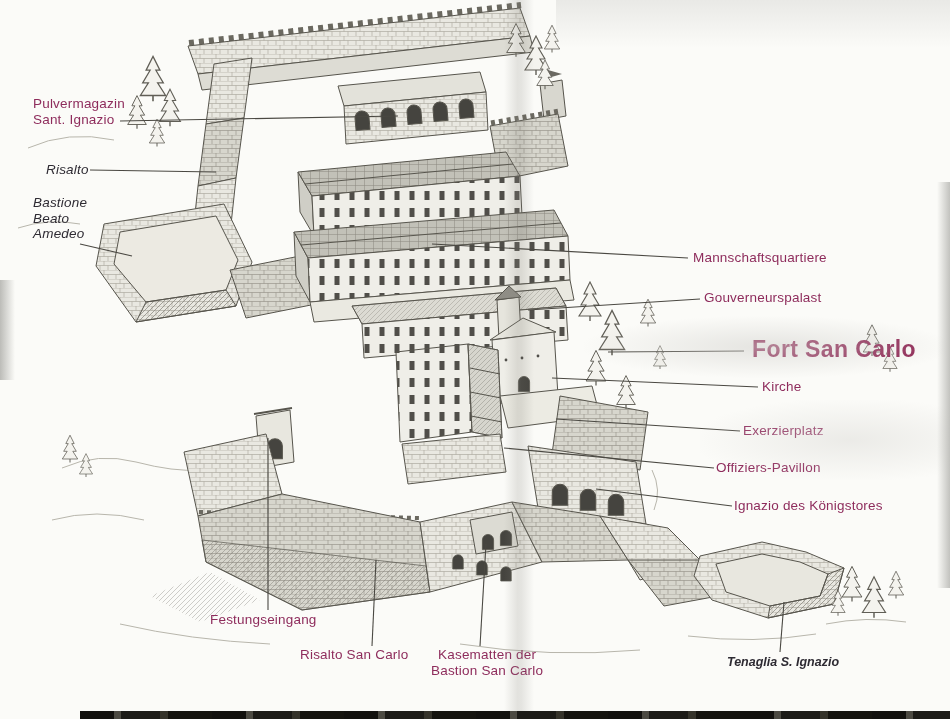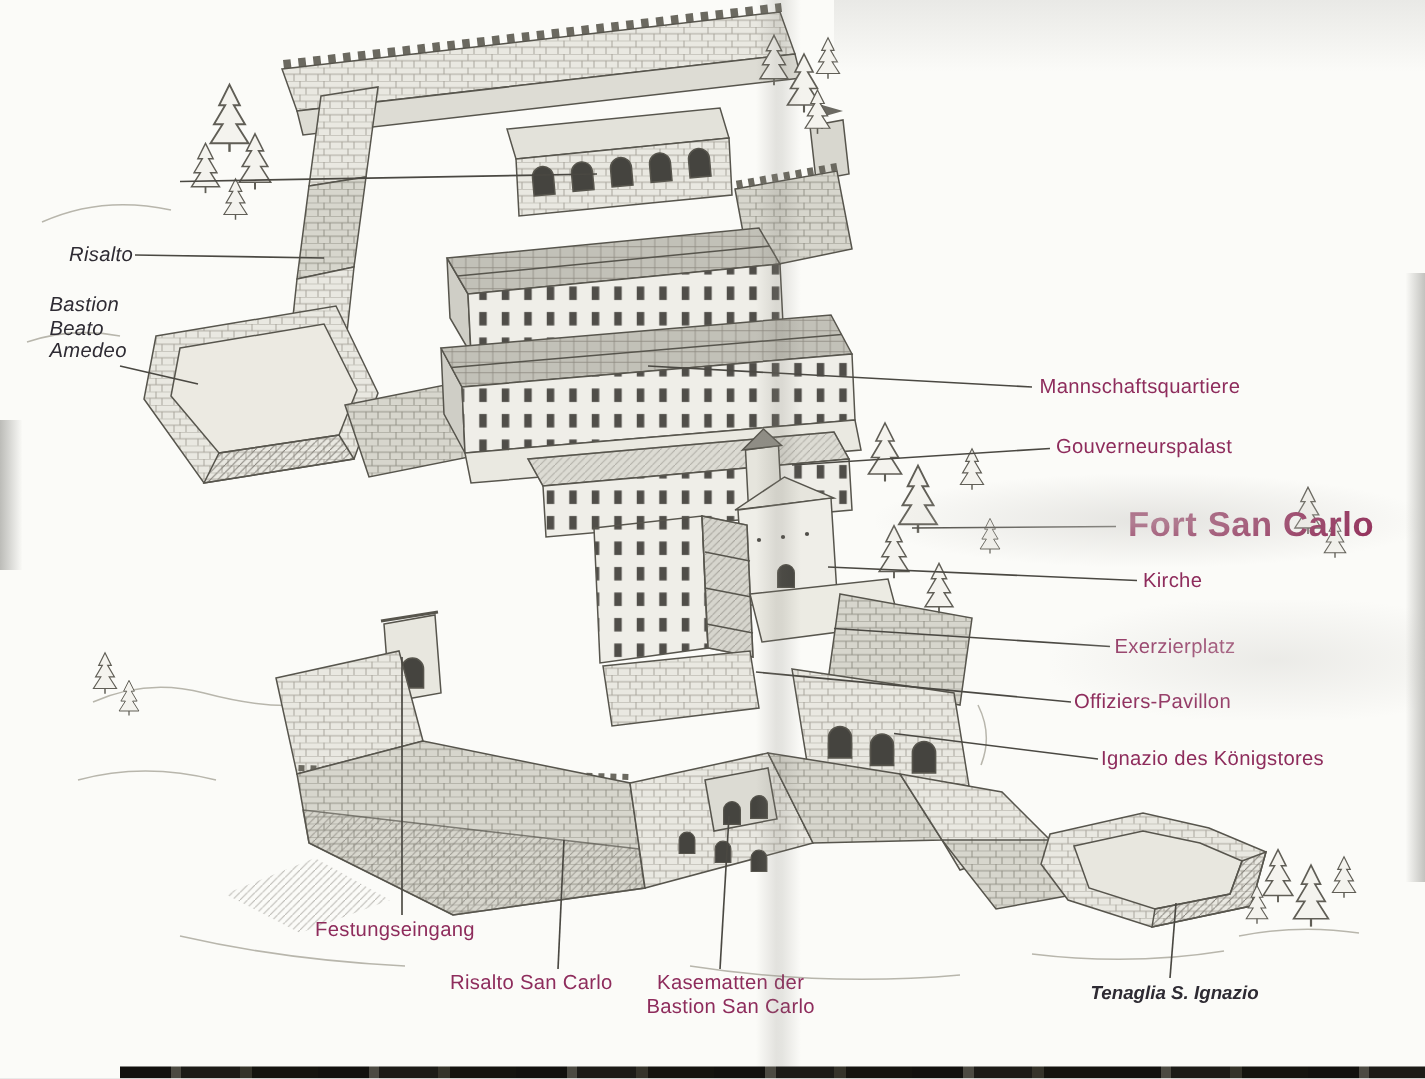--- a/index.html
+++ b/index.html
@@ -251,22 +251,24 @@
     <line class="leader" x1="758" y1="387" x2="552" y2="378"></line>
     <line class="leader" x1="740" y1="431" x2="556" y2="419"></line>
     <line class="leader" x1="714" y1="468" x2="504" y2="448"></line>
     <line class="leader" x1="732" y1="506" x2="596" y2="489"></line>
     <line class="leader" x1="268" y1="610" x2="268" y2="438"></line>
     <line class="leader" x1="372" y1="646" x2="376" y2="560"></line>
     <line class="leader" x1="480" y1="646" x2="486" y2="544"></line>
     <line class="leader" x1="780" y1="652" x2="784" y2="602"></line>
   </svg>
 
+  <div class="label" style="left:33px;top:96px">Pulvermagazin
+Sant. Ignazio</div>
   <div class="label label--dark" style="left:46px;top:162px">Risalto</div>
-  <div class="label label--dark" style="left:33px;top:195px">Bastion
+  <div class="label label--dark" style="left:33px;top:195px">Bastione
 Beato
 Amedeo</div>
   <div class="label" style="left:693px;top:250px">Mannschaftsquartiere</div>
   <div class="label" style="left:704px;top:290px">Gouverneurspalast</div>
   <div class="title">Fort San Carlo</div>
   <div class="label" style="left:762px;top:379px">Kirche</div>
   <div class="label" style="left:743px;top:423px">Exerzierplatz</div>
   <div class="label" style="left:716px;top:460px">Offiziers-Pavillon</div>
   <div class="label" style="left:734px;top:498px">Ignazio des Königstores</div>
   <div class="label" style="left:210px;top:612px">Festungseingang</div>

